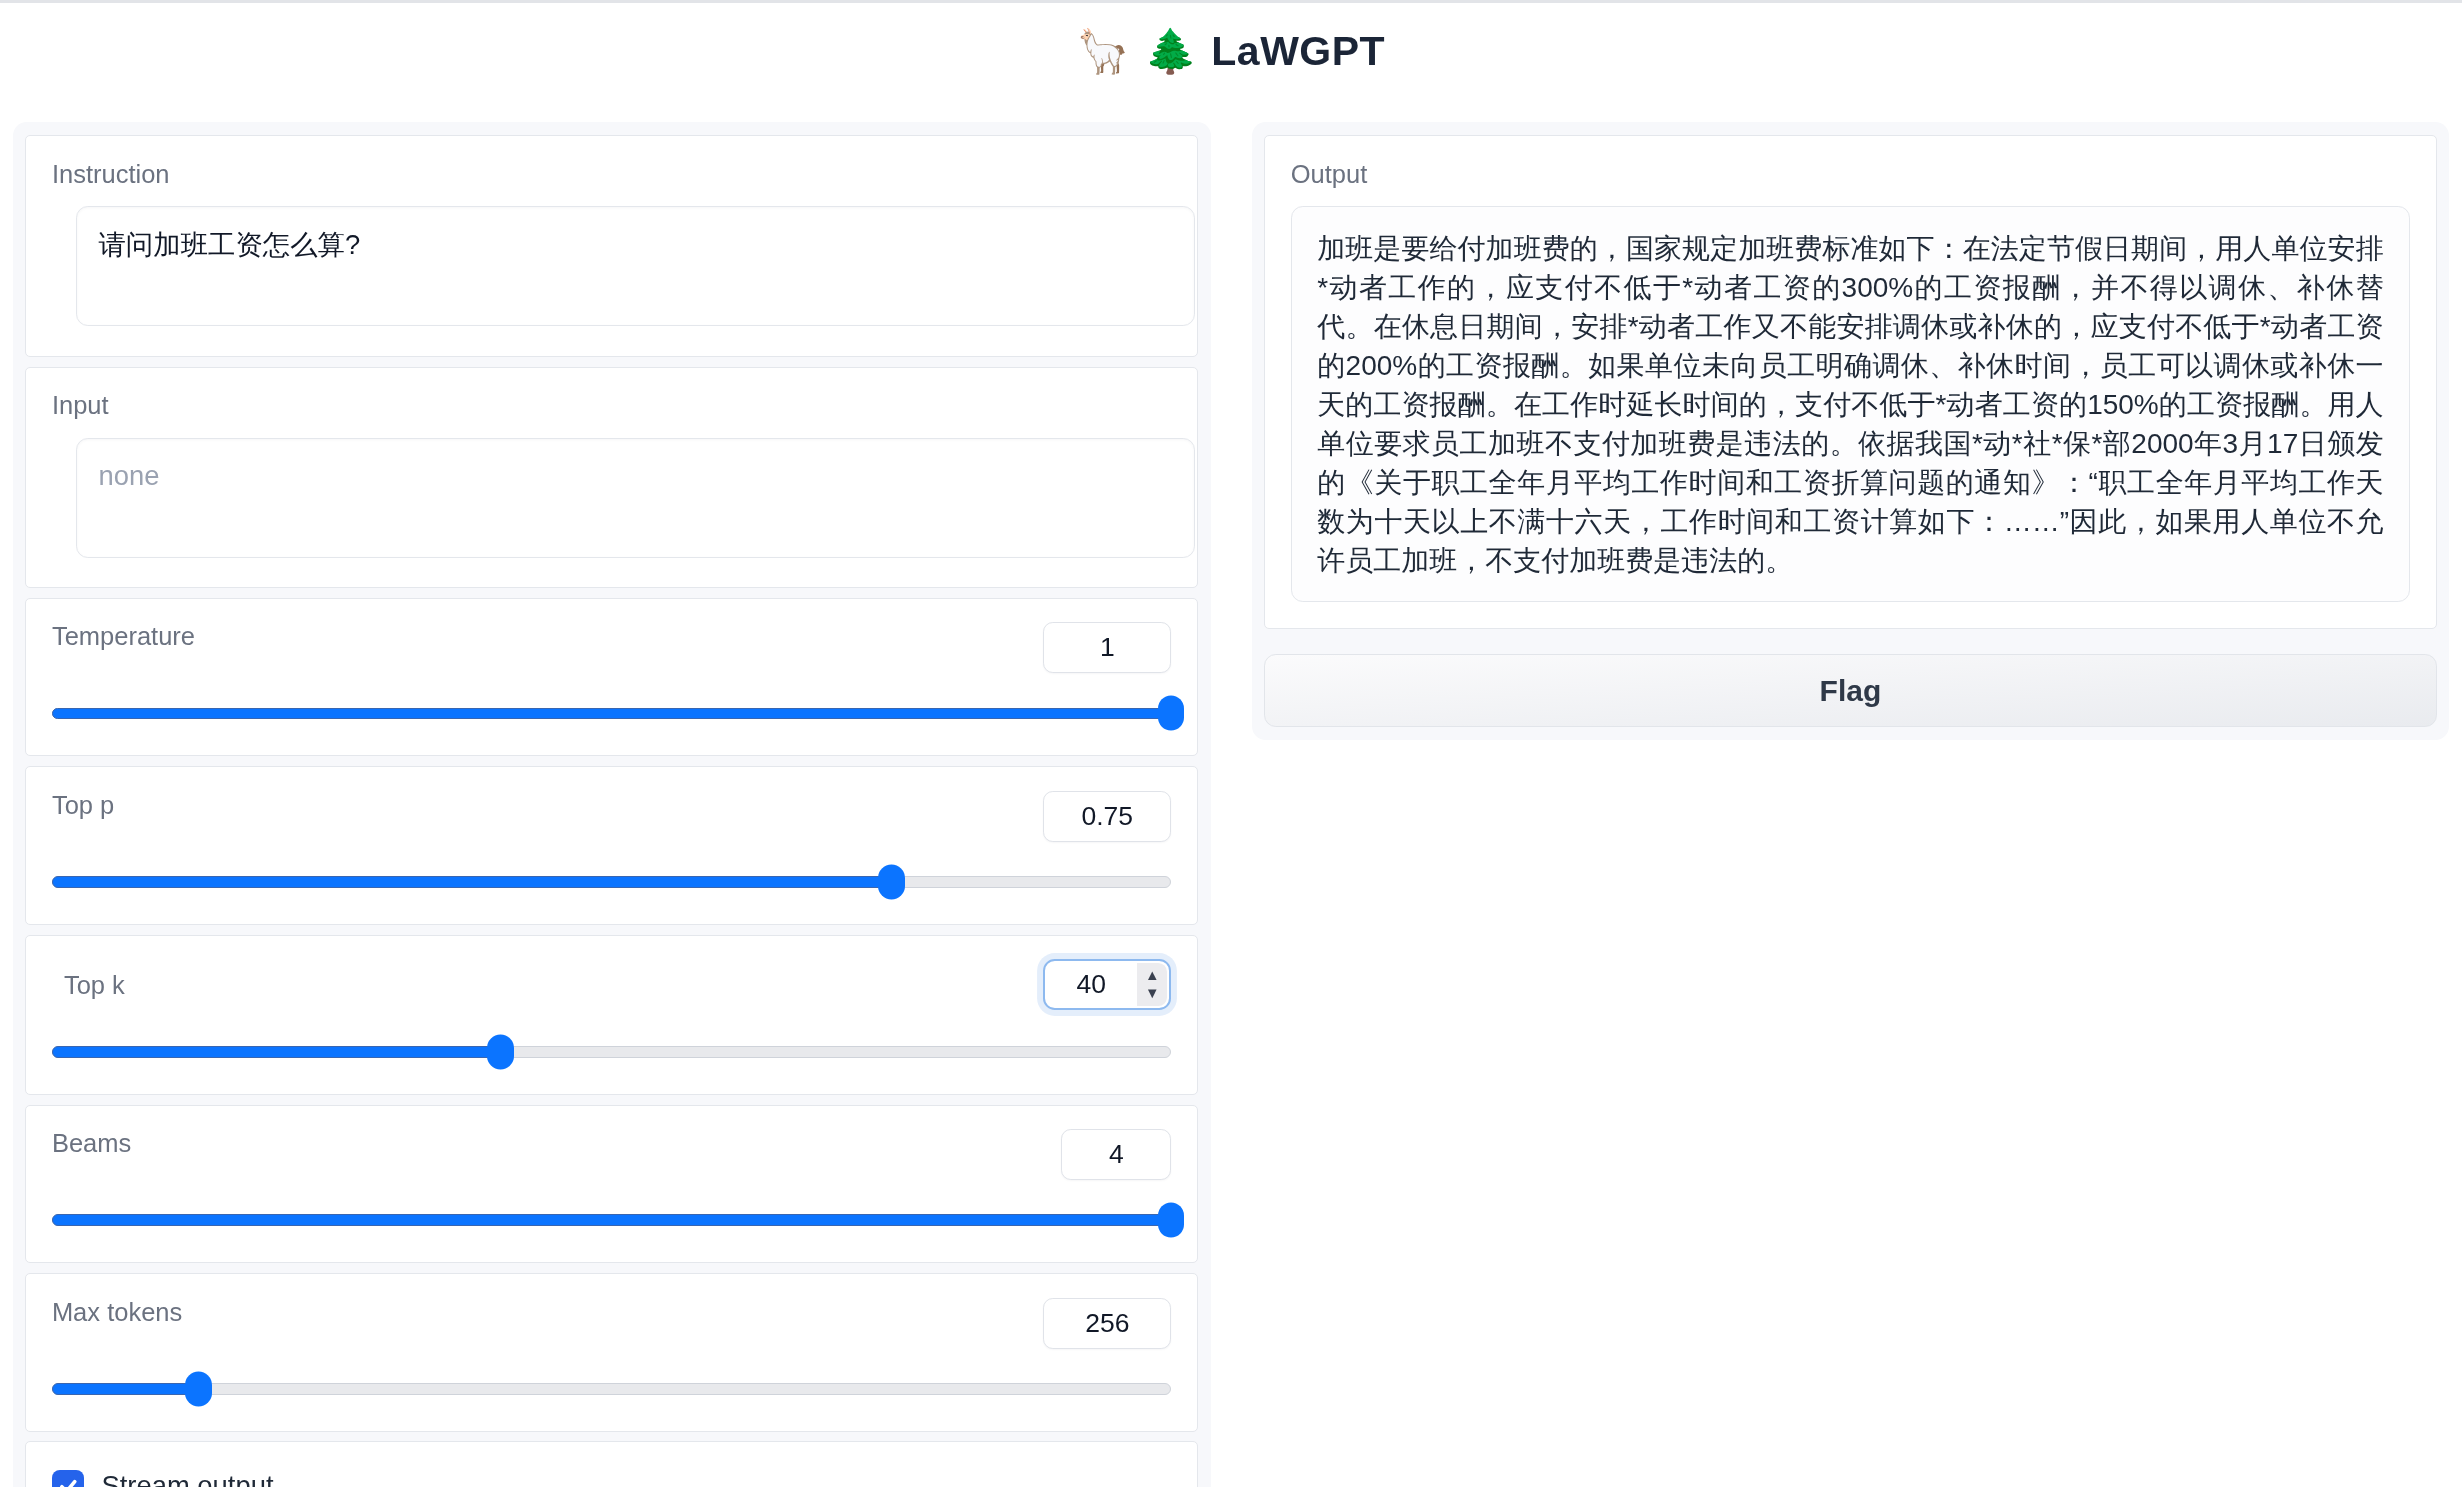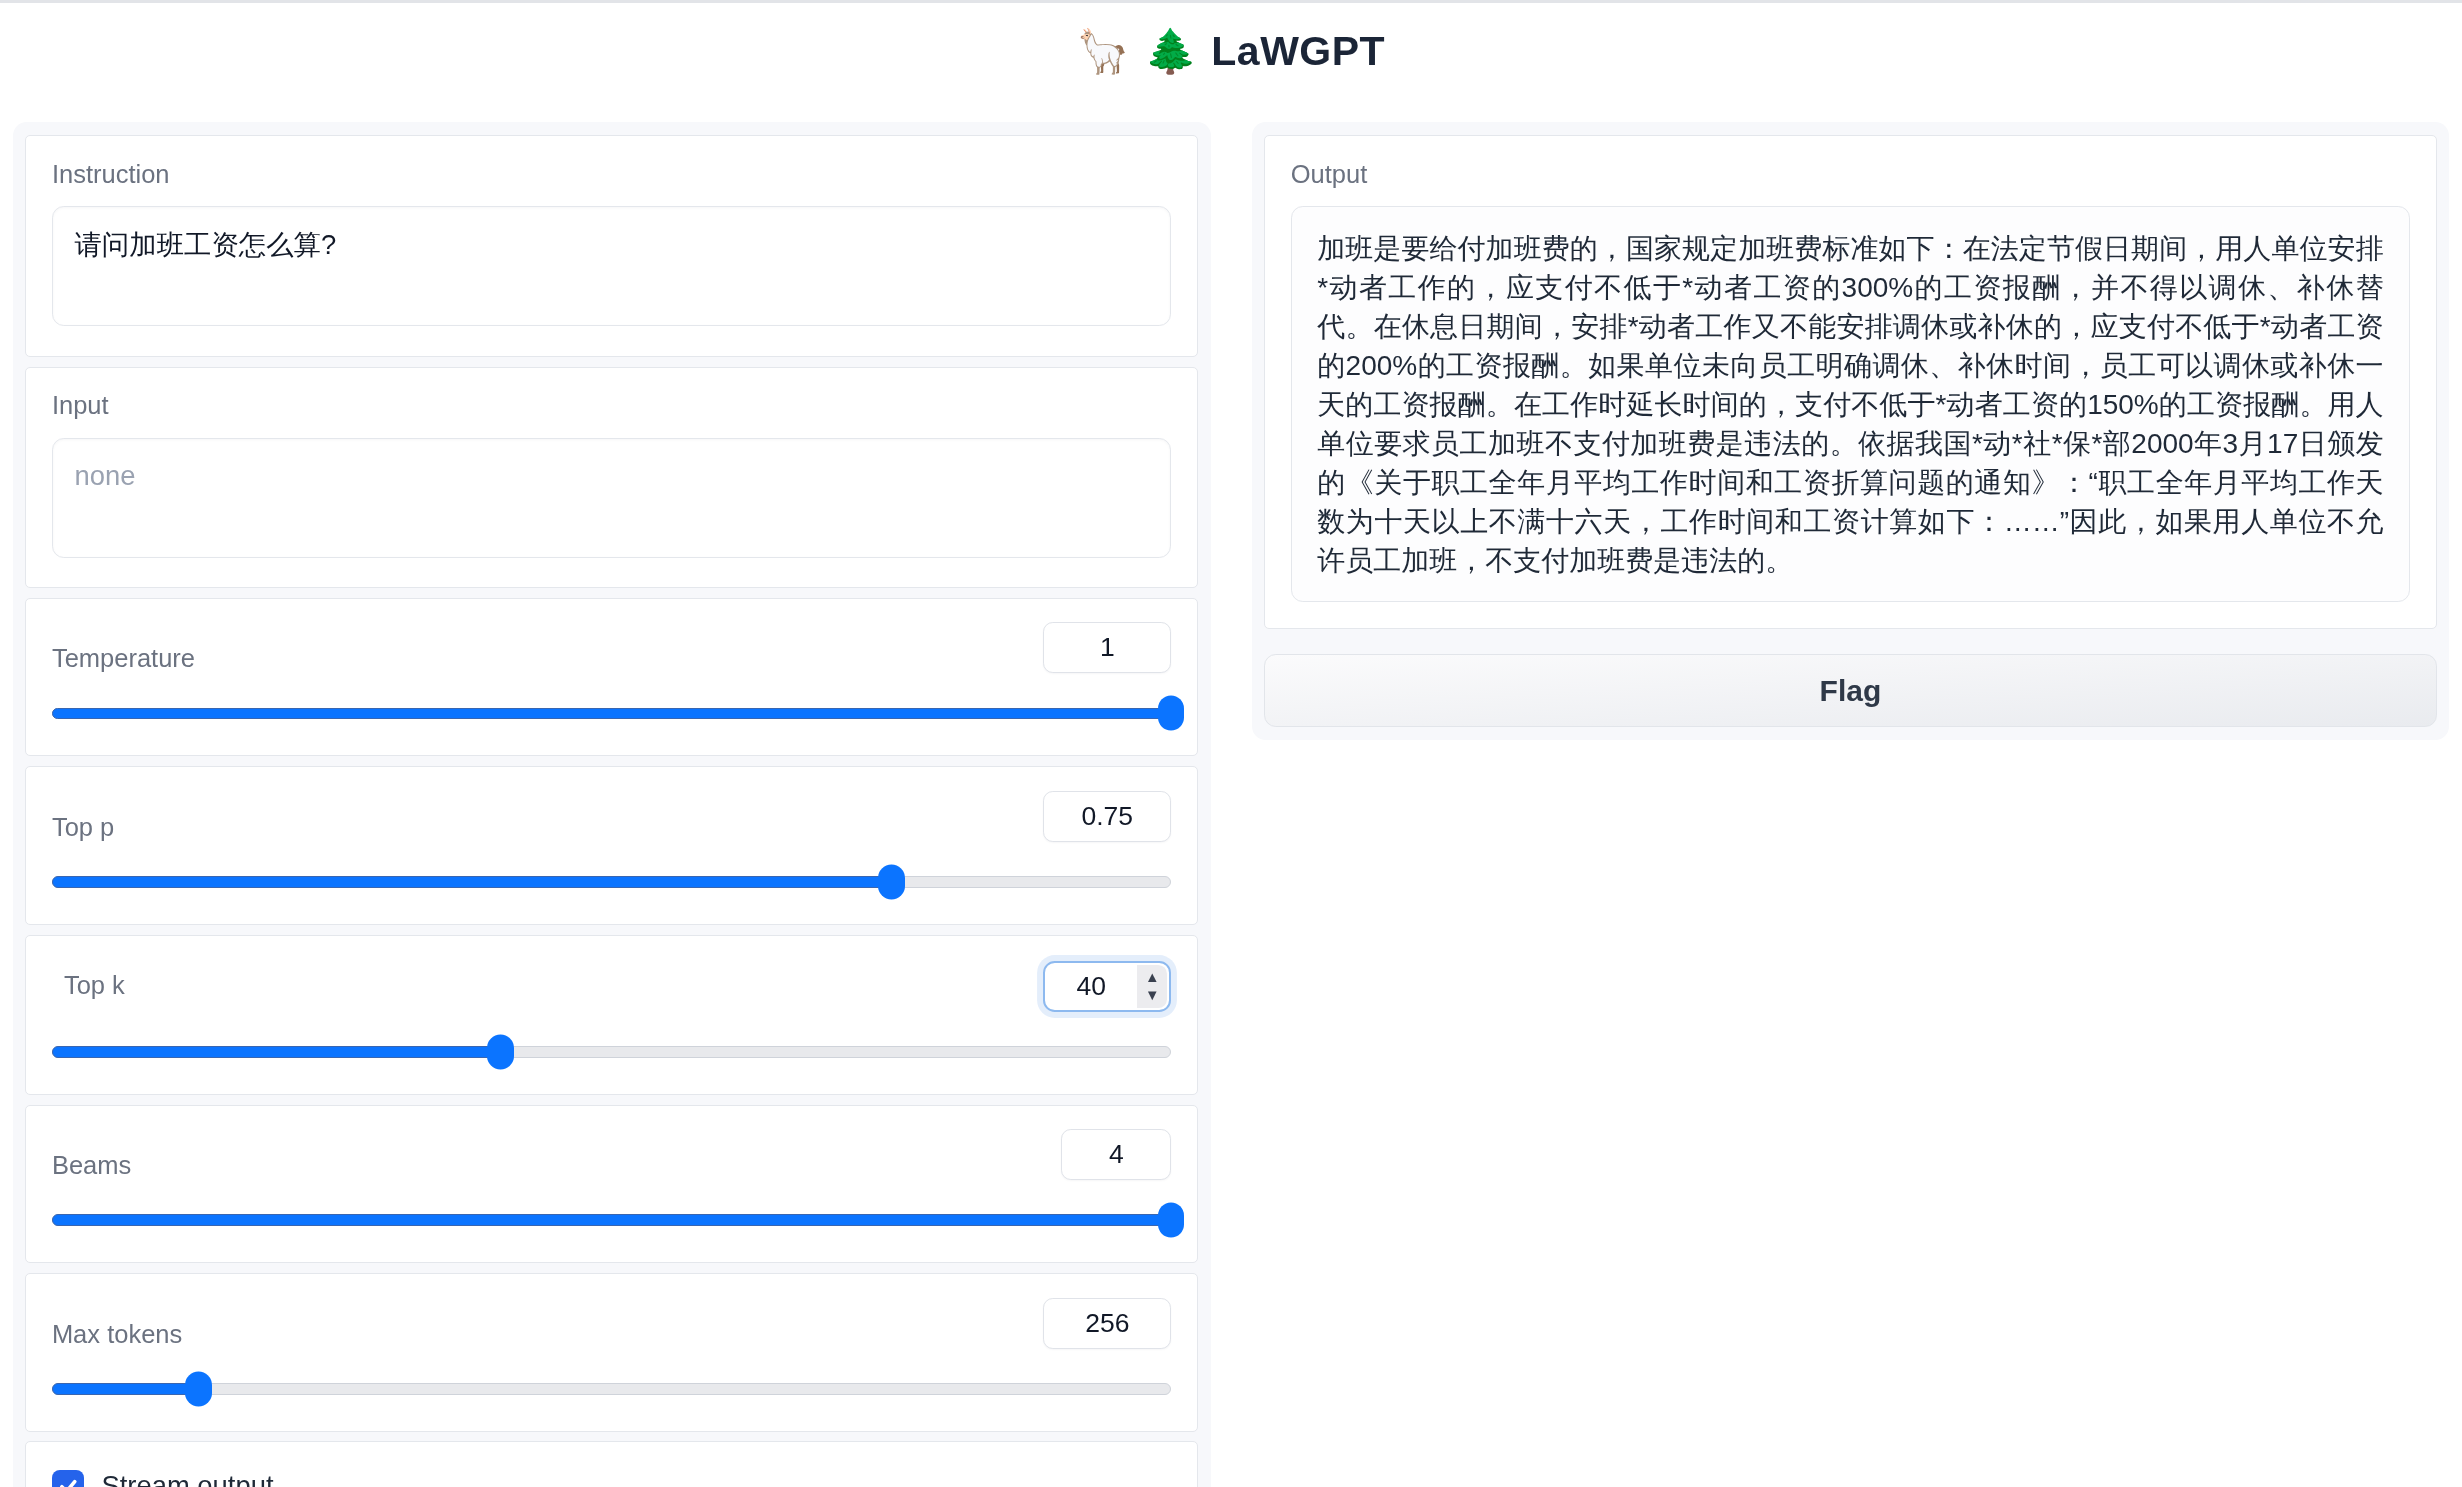--- a/index.html
+++ b/index.html
@@ -53,26 +53,27 @@
     border: 1.5px solid #e4e7ec;
     border-radius: 11.8px;
     padding: 17.6px 21.6px;
     font-family: "Liberation Sans", "DejaVu Sans", sans-serif;
     font-size: 27.4px;
     line-height: 1.45;
     color: #111827;
     background: #ffffff;
     box-shadow: inset 0 1px 2.9px rgba(16,24,40,0.04);
     outline: none;
+    margin-left: 24px;
   }
   textarea.text-area::placeholder { color: #9aa2b1; }
 
   
   .slider-head {
-    display: flex; align-items: flex-end; justify-content: space-between;
+    display: flex; align-items: flex-start; justify-content: space-between;
     margin-bottom: 23.5px;
   }
   .num-wrap {
     position: relative;
     display: flex; align-items: stretch;
     width: 128px; height: 51px;
     background: #ffffff;
     border: 1.5px solid #e0e3e9;
     border-radius: 9.8px;
     overflow: hidden;

